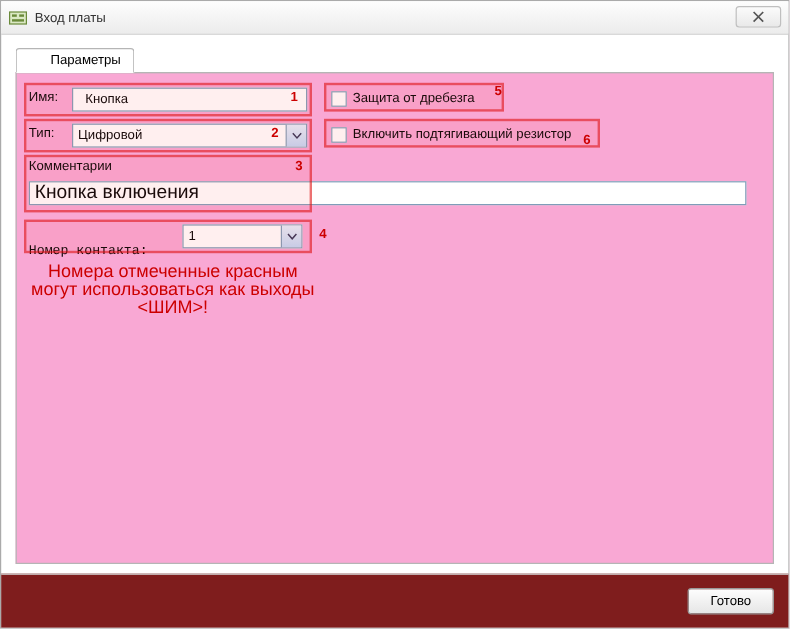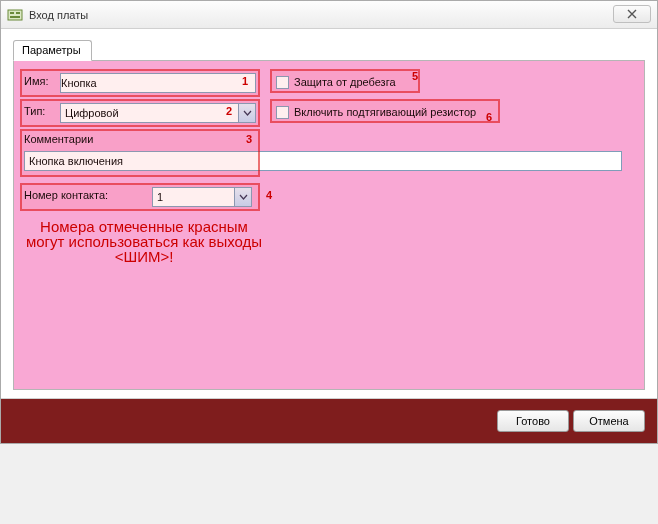--- a/index.html
+++ b/index.html
@@ -5,21 +5,21 @@
   * { box-sizing: border-box; }
   html, body {
     margin: 0; padding: 0;
     width: 658px; height: 524px;
     font-family: Tahoma, "Segoe UI", sans-serif;
     font-size: 11px;
     background: #f0f0f0;
     color: #000;
   }
   .window {
-    width: 658px; height: 444px;
+    width: 658px; height: 524px;
     background: #fff;
     border: 1px solid #aaa;
     display: flex; flex-direction: column;
     position: relative;
     justify-content: flex-end;
   }
   .titlebar {
     height: 28px;
     background: linear-gradient(#fdfdfd, #ececec);
     border-bottom: 1px solid #d0d0d0;
@@ -47,21 +47,21 @@
     padding: 10px 12px 8px 12px;
     display: flex; flex-direction: column;
   }
   .tabstrip {
     display: flex;
     border-bottom: 1px solid #b5b5b5;
     margin-bottom: -1px;
     z-index: 2;
   }
   .tab {
-    padding: 3px 10px 4px 8px;
+    padding: 3px 10px 4px 28px;
     border: 1px solid #b5b5b5;
     border-bottom: none;
     background: linear-gradient(#f8f8f8,#ececec);
     border-radius: 3px 3px 0 0;
     margin-right: 2px;
     position: relative; top: 1px;
     cursor: default;
   }
   .tab.active {
     background: #fff;
@@ -76,21 +76,21 @@
     padding: 12px 10px 10px 10px;
     position: relative;
     z-index: 1;
   }
   .row { position: relative; margin-bottom: 8px; }
   .lbl { position: absolute; left: 0; top: 2px; }
   .field {
     border: 1px solid #7f9db9;
     background: #fff;
     height: 20px;
-    padding: 1px 0;
+    padding: 1px 10px;
     font-family: inherit; font-size: 11px;
   }
   .select-wrap {
     display: inline-flex; height: 20px;
     border: 1px solid #7f9db9; background: #fff;
     align-items: center;
   }
   .select-wrap .val { flex: 1; padding: 0 4px; }
   .select-wrap .btn {
     width: 17px; height: 18px;
@@ -142,21 +142,21 @@
     cursor: default;
     padding: 0 10px;
   }
   .comments-input {
     width: 598px;
     height: 20px;
     border: 1px solid #7f9db9;
     background: #fff;
     padding: 1px 4px;
     font-family: inherit;
-    font-size: 11px;
+    font-size: 16px;
   }
 </style>
 </head>
 <body>
 
 <div class="window">
 
   <div class="titlebar">
     <span class="icon">
       <svg width="16" height="16" viewBox="0 0 16 16">
@@ -215,21 +215,21 @@
       </div>
 
       <div class="row" style="height:44px;">
         <span style="position:absolute; left:0; top:0;">Комментарии</span>
         <input class="comments-input" style="position: absolute; left: 0px; top: 18px;" value="Кнопка включения">
         <div class="hl" style="left:-4px; top:-4px; width:240px; height:48px;"></div>
         <span class="anno" style="left:222px; top:0px;">3</span>
       </div>
 
       <div class="row" style="height:26px;">
-        <span class="lbl" style="top:4px;">Номер контакта:</span>
+        <span class="lbl" style="top:19px;font-family:Liberation Mono, monospace;">Номер контакта:</span>
         <div class="select-wrap" style="position:absolute; left:128px; top:2px; width:100px;">
           <span class="val">1</span>
           <span class="btn">
             <svg width="9" height="6" viewBox="0 0 9 6">
                 <path d="M1 1 L4.5 5 L8 1" fill="none" stroke="#335" stroke-width="1.2"></path>
               </svg>
           </span>
         </div>
         <div class="hl" style="left:-4px; top:-2px; width:240px; height:28px;"></div>
         <span class="anno" style="left:242px; top:4px;">4</span>
@@ -240,18 +240,15 @@
         <div>могут использоваться как выходы &lt;ШИМ&gt;!</div>
       </div>
 
     </div>
   </div>
 
   <div class="buttonbar">
     <div class="btnw">
       <span>Готово</span>
     </div>
-    <div class="btnw">
-      <span>Отмена</span>
-    </div>
   </div>
 
 </div>
 
 </body></html>

